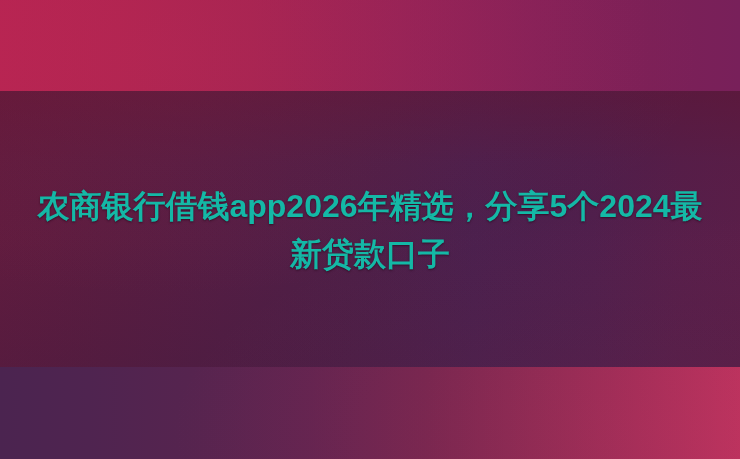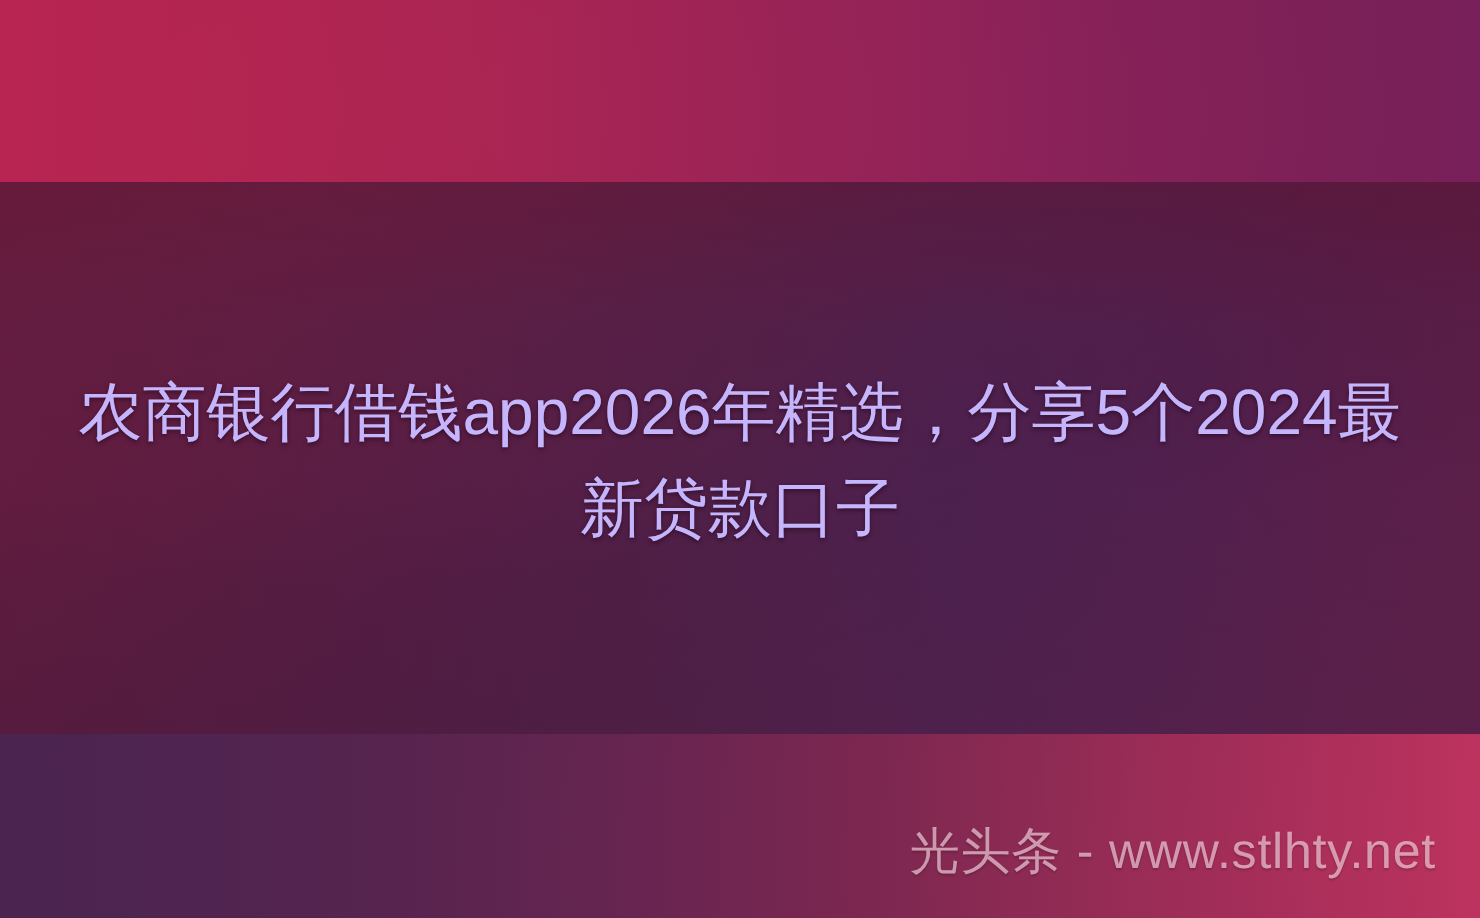--- a/index.html
+++ b/index.html
@@ -85,24 +85,24 @@
   .title-block {
     position: absolute;
     left: 28px;
     top: 182px;
     width: 684px;
     text-align: center;
   }
 
   .title-text {
     display: block;
-    color: #c4b5fd;
+    color: #14b8a6;
     font-size: 32px;
     line-height: 48px;
-    font-weight: 400;
+    font-weight: 700;
     letter-spacing: 0px;
     text-shadow: 0 1px 2px rgba(40,8,28,0.70);
     white-space: pre-wrap;
     word-break: break-all;
   }
 
   
   .watermark {
     position: absolute;
     right: 22px;
@@ -126,15 +126,14 @@
   <div class="band band-mid"></div>
 
   <div class="band band-bot"></div>
 
   <div class="overlay-soft"></div>
 
   <div class="title-block">
     <span class="title-text">农商银行借钱app2026年精选，分享5个2024最新贷款口子</span>
   </div>
 
-  <div class="watermark">光头条 - www.stlhty.net</div>
 
 </div>
 
 </body></html>

